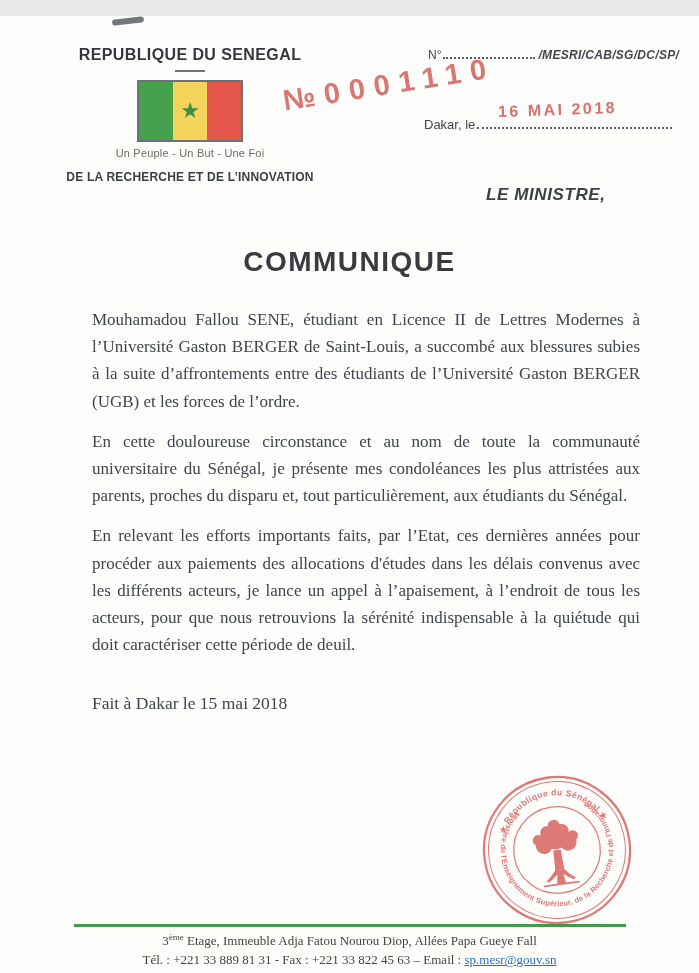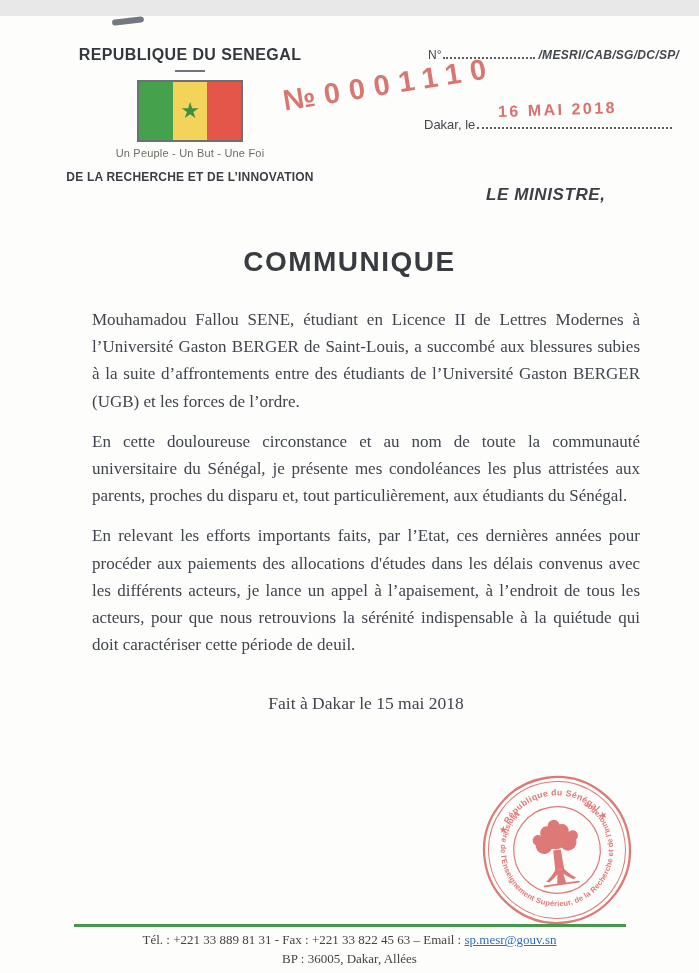--- a/index.html
+++ b/index.html
@@ -67,21 +67,21 @@
     text-align:center;font-size:28px;font-weight:700;letter-spacing:1.5px;color:#383b40;
   }
   
   .body{
     position:absolute;left:92px;top:290px;width:548px;
     font-family:"Liberation Serif",serif;
     font-size:17px;line-height:1.6;color:#40444d;
     text-align:justify;
   }
   .body p{margin:0 0 13px 0;}
-  .signature{margin-top:31px !important;text-align:center;font-size:17.5px;}
+  .signature{margin-top:31px !important;text-align:left;font-size:17.5px;}
   
   .seal{
     position:absolute;left:481px;top:758px;width:152px;height:152px;
     transform:rotate(-8deg);opacity:.92;
   }
   
   .footer-rule{
     position:absolute;left:74px;top:908px;width:552px;height:3px;background:#449a4b;
   }
   .footer-text{
@@ -166,17 +166,18 @@
         <circle cx="123" cy="84" r="7"></circle>
         <path d="M95,100 L94,128 Q100,124 106,128 L105,100 Z"></path>
         <path d="M94,126 Q86,136 80,139 L84,141 Q92,136 96,132 L94,145 L106,145 L104,132 Q108,136 116,141 L120,139 Q114,136 106,126 Z"></path>
         <rect x="76" y="144" width="48" height="2.4" rx="1.2"></rect>
       </g>
     </svg>
   </div>
 
   <div class="footer-rule"></div>
   <div class="footer-text">
+    <div><span>3</span><sup>ème</sup><span> Etage, Immeuble Adja Fatou Nourou Diop, Allées Papa Gueye Fall</span></div>
     <div><span>Tél. : +221 33 889 81 31 - Fax : +221 33 822 45 63 – Email : </span><a class="email" href="#">sp.mesr@gouv.sn</a></div>
     <div>BP : 36005, Dakar, Allées</div>
   </div>
 
 </div>
 
 </body></html>

